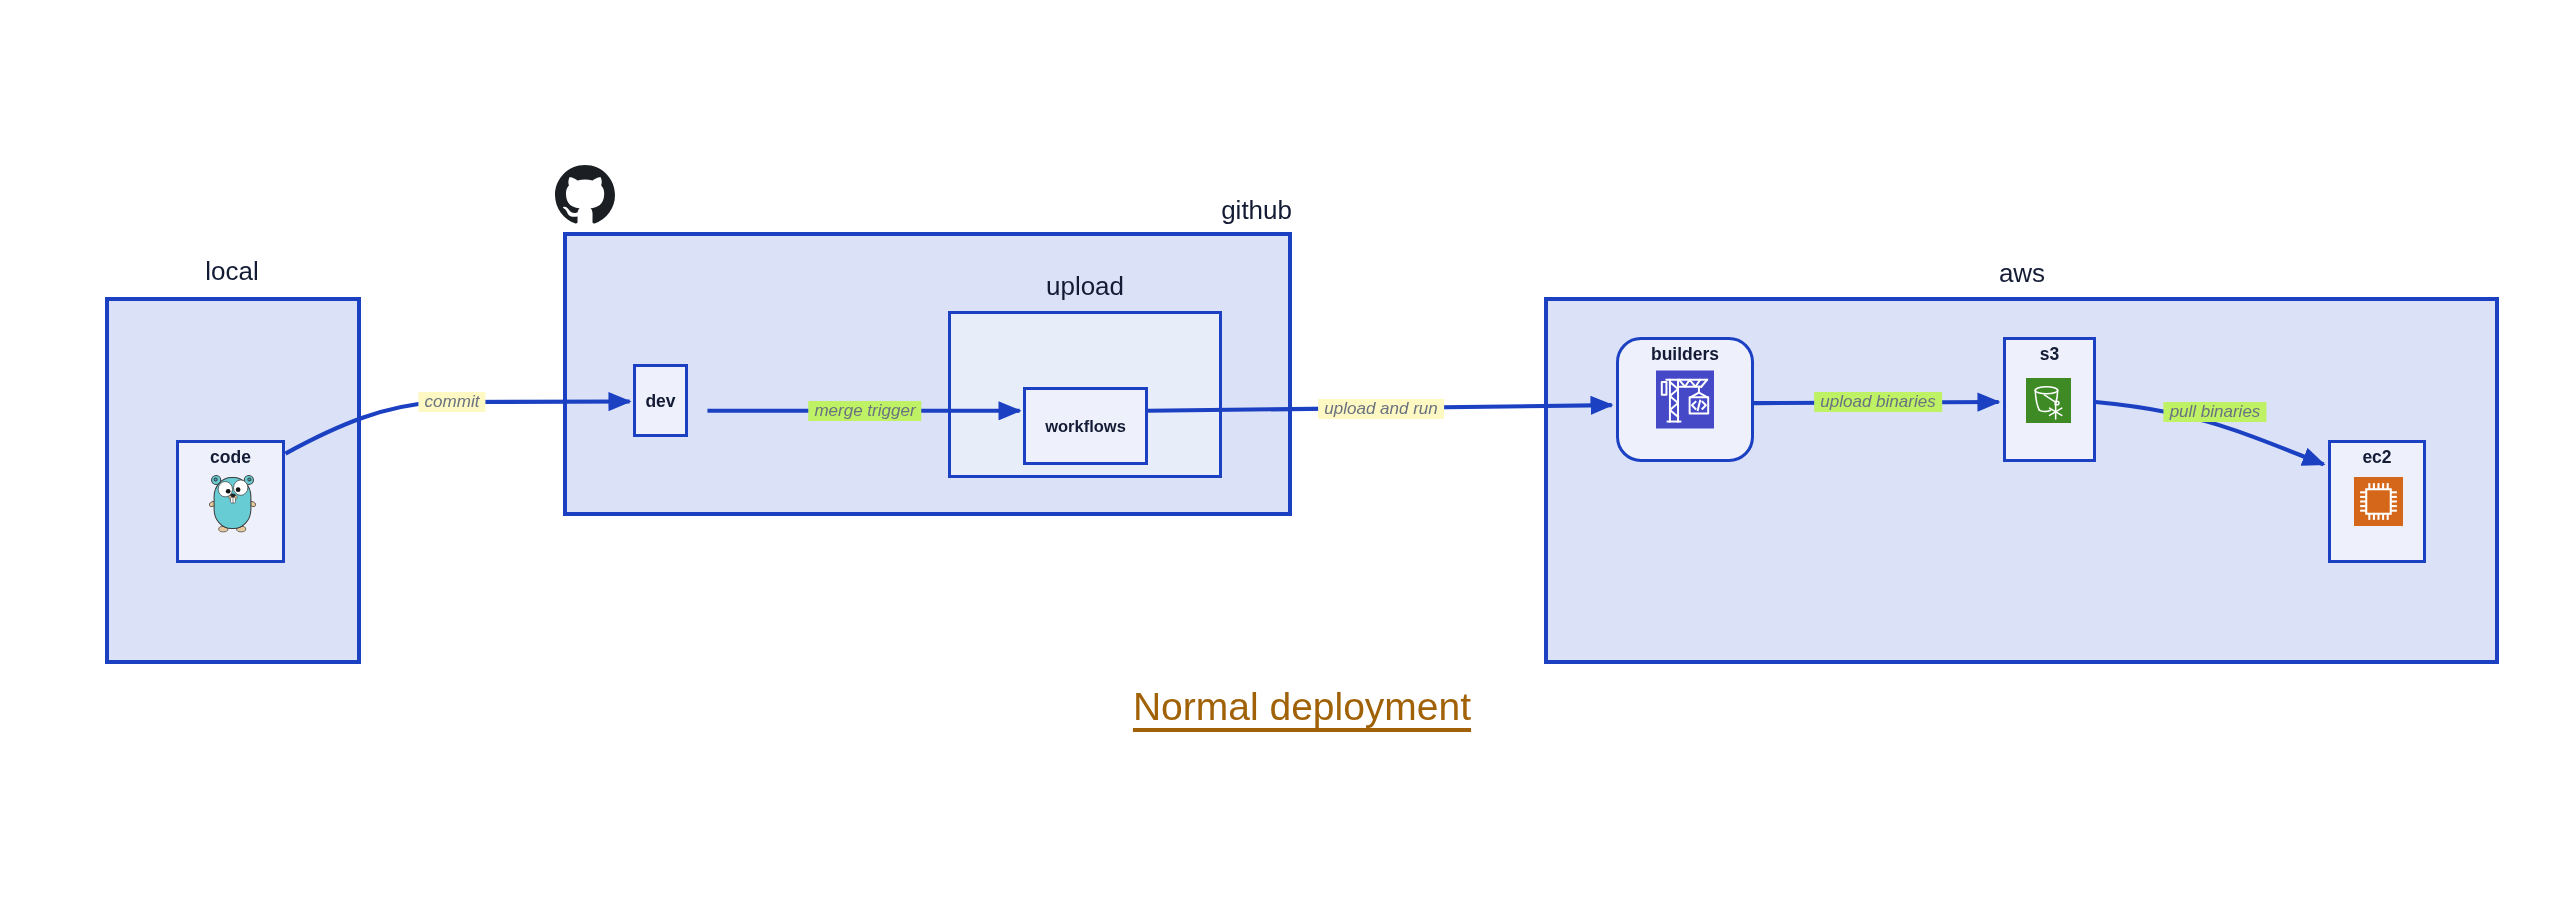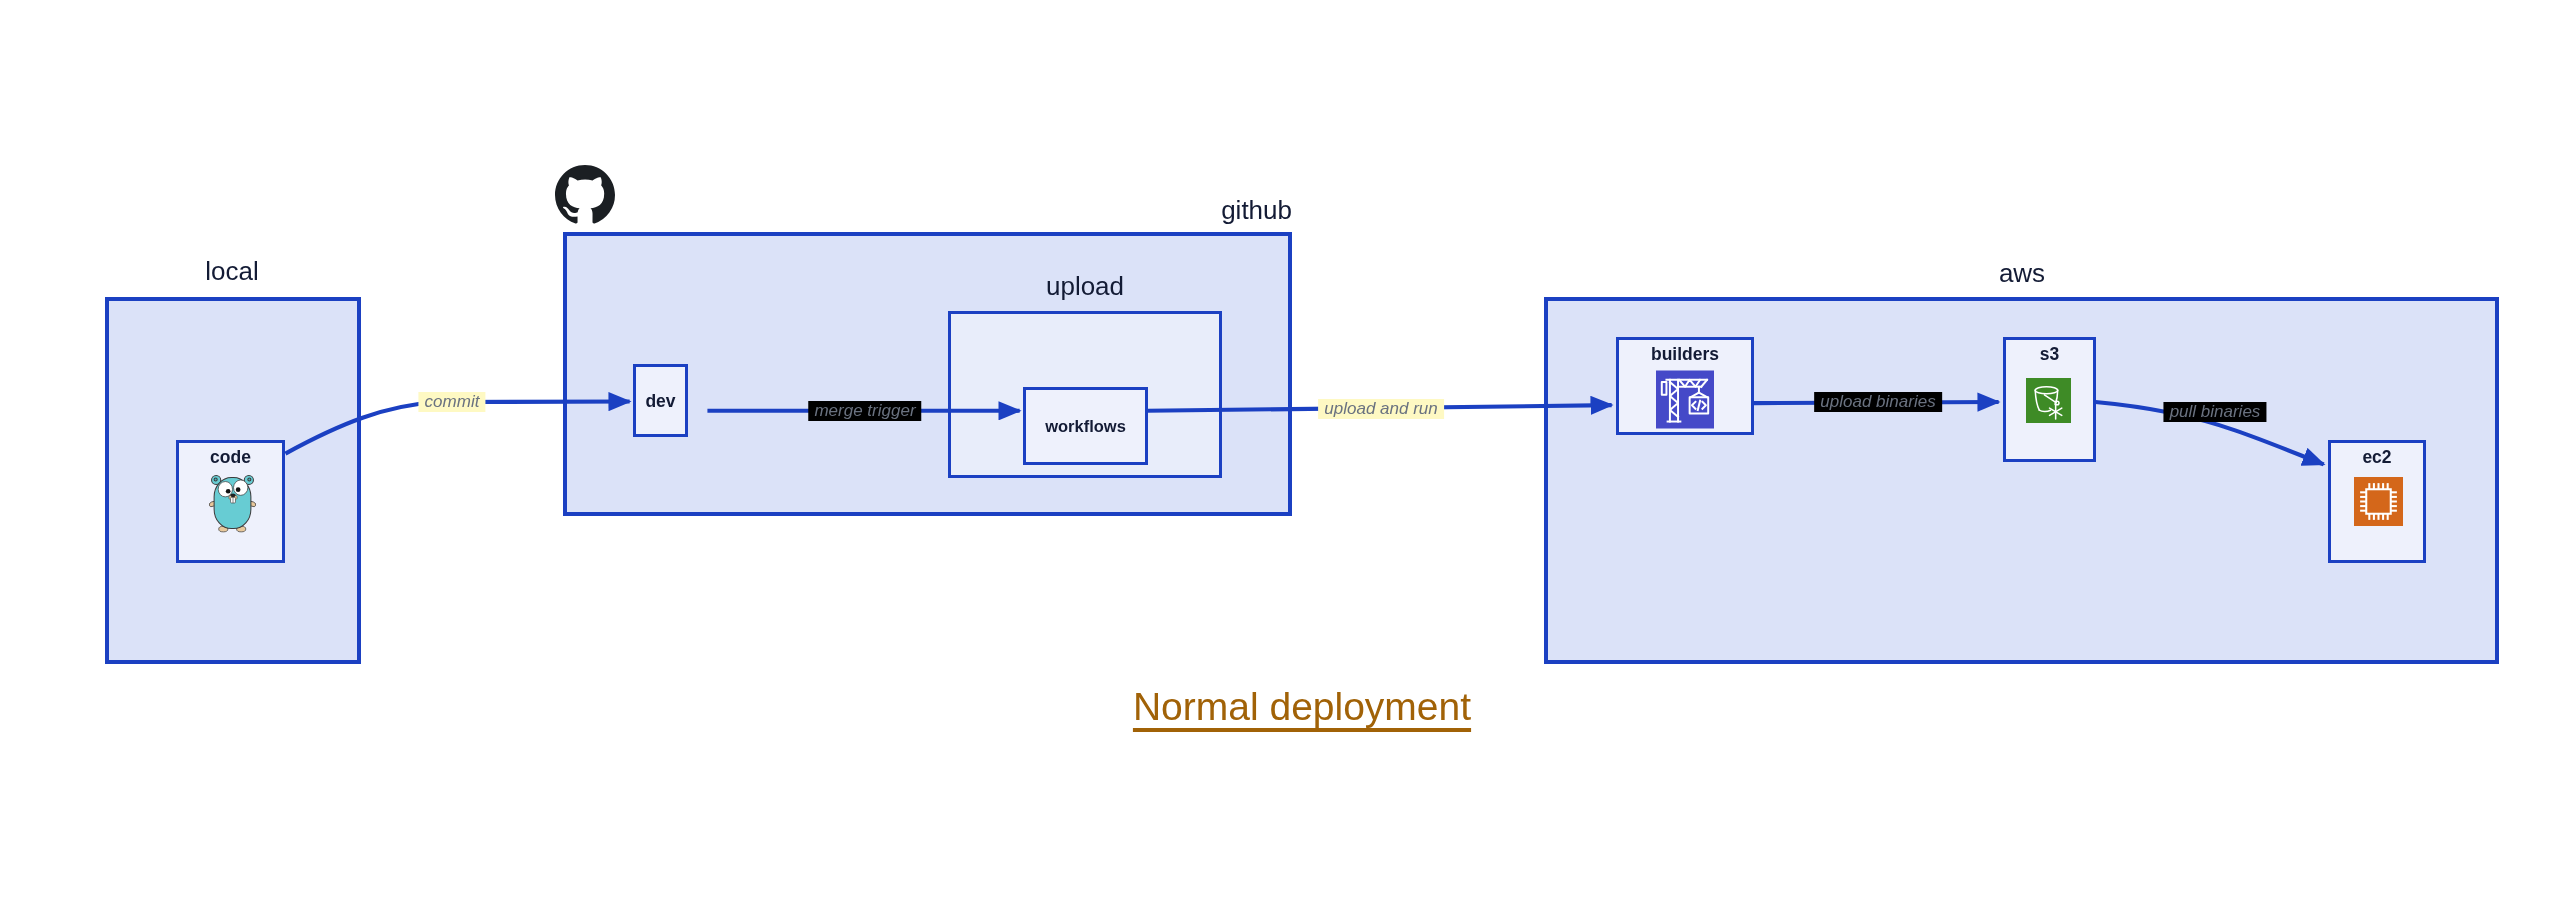--- a/index.html
+++ b/index.html
@@ -34,21 +34,21 @@
   .nlabel.top { top:4.1px; }
   .nbox .icon-wrap { position:absolute; }
   
   svg.edges { position:absolute; left:0; top:0; pointer-events:none; }
   .elabel {
     position:absolute; transform:translate(-50%,-50%);
     font-style:italic; font-size:17px; color:#6a7280;
     padding:0 6.2px; white-space:nowrap;
   }
   .elabel.on-white { background:#fef9c3; }
-  .elabel.on-lavender { background:#000000;text-align:center; }
+  .elabel.on-lavender { background:#bef264;text-align:center; }
   
   .diagram-title {
     position:absolute; transform:translateX(-50%);
     color:#a16207; font-size:39px; font-weight:400; white-space:nowrap;
     text-decoration:underline; text-decoration-thickness:3.6px; text-underline-offset:8.2px;
   }
   .logo-abs { position:absolute; }
 </style>
 </head>
 <body>
@@ -102,21 +102,21 @@
   </div>
 
   <div class="nbox" style="left:633px; top:364px; width:55px; height:73px;">
     <div class="nlabel mid">dev</div>
   </div>
 
   <div class="nbox" style="left:1023px; top:387px; width:125px; height:78px;">
     <div class="nlabel mid" style="font-size:16.5px;">workflows</div>
   </div>
 
-  <div class="nbox" style="left:1616px; top:337px; width:138px; height:98px;">
+  <div class="nbox" style="left:1616px; top:337px; width:138px; height:125px;border-radius:25px;">
     <div class="nlabel top">builders</div>
     <div class="icon-wrap" style="left:37px; top:29px;">
       <svg width="58" height="61" viewBox="0 0 100 100">
         <rect x="0" y="0" width="100" height="100" fill="#4549c8"></rect>
         <g stroke="#ffffff" stroke-width="3.4" fill="none" stroke-linejoin="round" stroke-linecap="square">
           <rect x="10" y="20" width="8" height="22"></rect>
           <line x1="24" y1="16" x2="24" y2="88"></line>
           <line x1="38" y1="16" x2="38" y2="88"></line>
           <line x1="20" y1="88" x2="42" y2="88"></line>
           <polyline points="24,20 38,32 24,44 38,56 24,68 38,80"></polyline>

